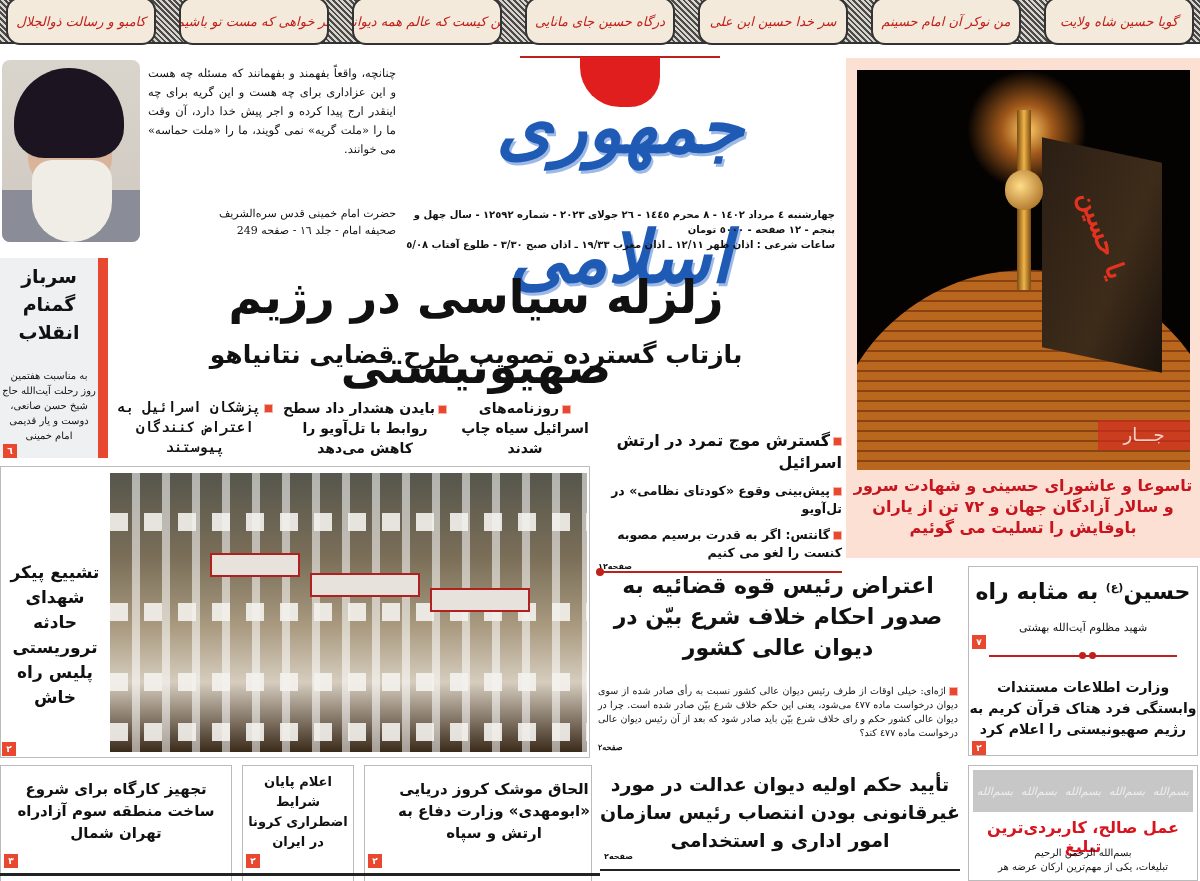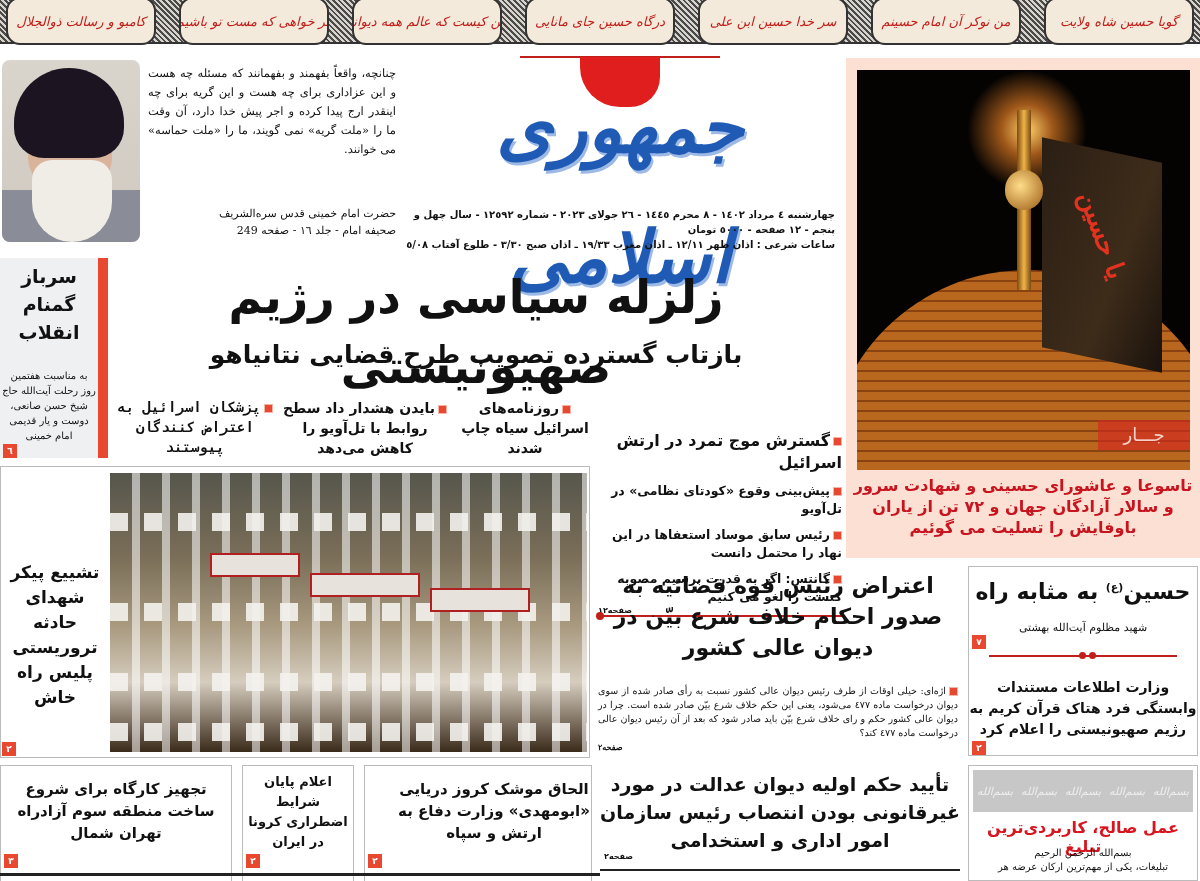--- a/index.html
+++ b/index.html
@@ -173,21 +173,20 @@
 <div class="abs sub-story" style="left:280px; width:170px;">
   <span class="bullet"></span><span>بایدن هشدار داد سطح روابط با تل‌آویو را کاهش می‌دهد</span>
 </div>
 <div class="abs sub-story" style="left:115px; width:160px;font-family:Liberation Mono, monospace;">
   <span class="bullet"></span><span>پزشکان اسرائیل به اعتراض کنندگان پیوستند</span>
 </div>
 
 <div class="abs right-list">
   <div class="item big"><span class="bullet"></span><span>گسترش موج تمرد در ارتش اسرائیل</span></div>
   <div class="item"><span class="bullet"></span><span>پیش‌بینی وقوع «کودتای نظامی» در تل‌آویو</span></div>
-  <div class="item"><span class="bullet"></span><span>رئیس سابق موساد استعفاها در این نهاد را محتمل دانست</span></div>
   <div class="item" style="margin-bottom:0"><span class="bullet"></span><span>گانتس: اگر به قدرت برسیم مصوبه کنست را لغو می کنیم</span></div>
   <div class="page-ref" style="text-align:left;">صفحه١٢</div>
   <div class="divider-red"></div>
 </div>
 
 <div class="abs funeral-box"></div>
 <div class="abs funeral-photo">
   <div class="caps-row" style="top:40px;"></div>
   <div class="caps-row" style="top:130px;"></div>
   <div class="caps-row" style="top:200px;"></div>

